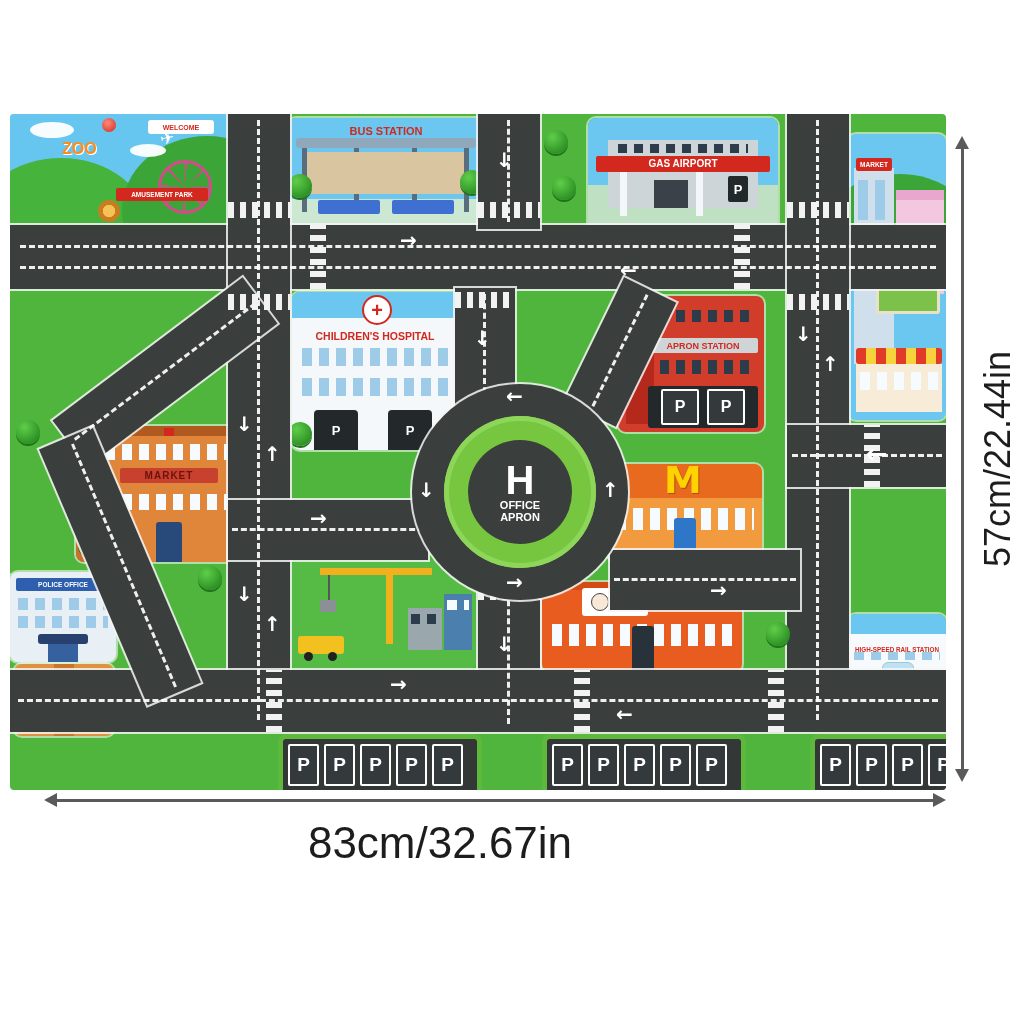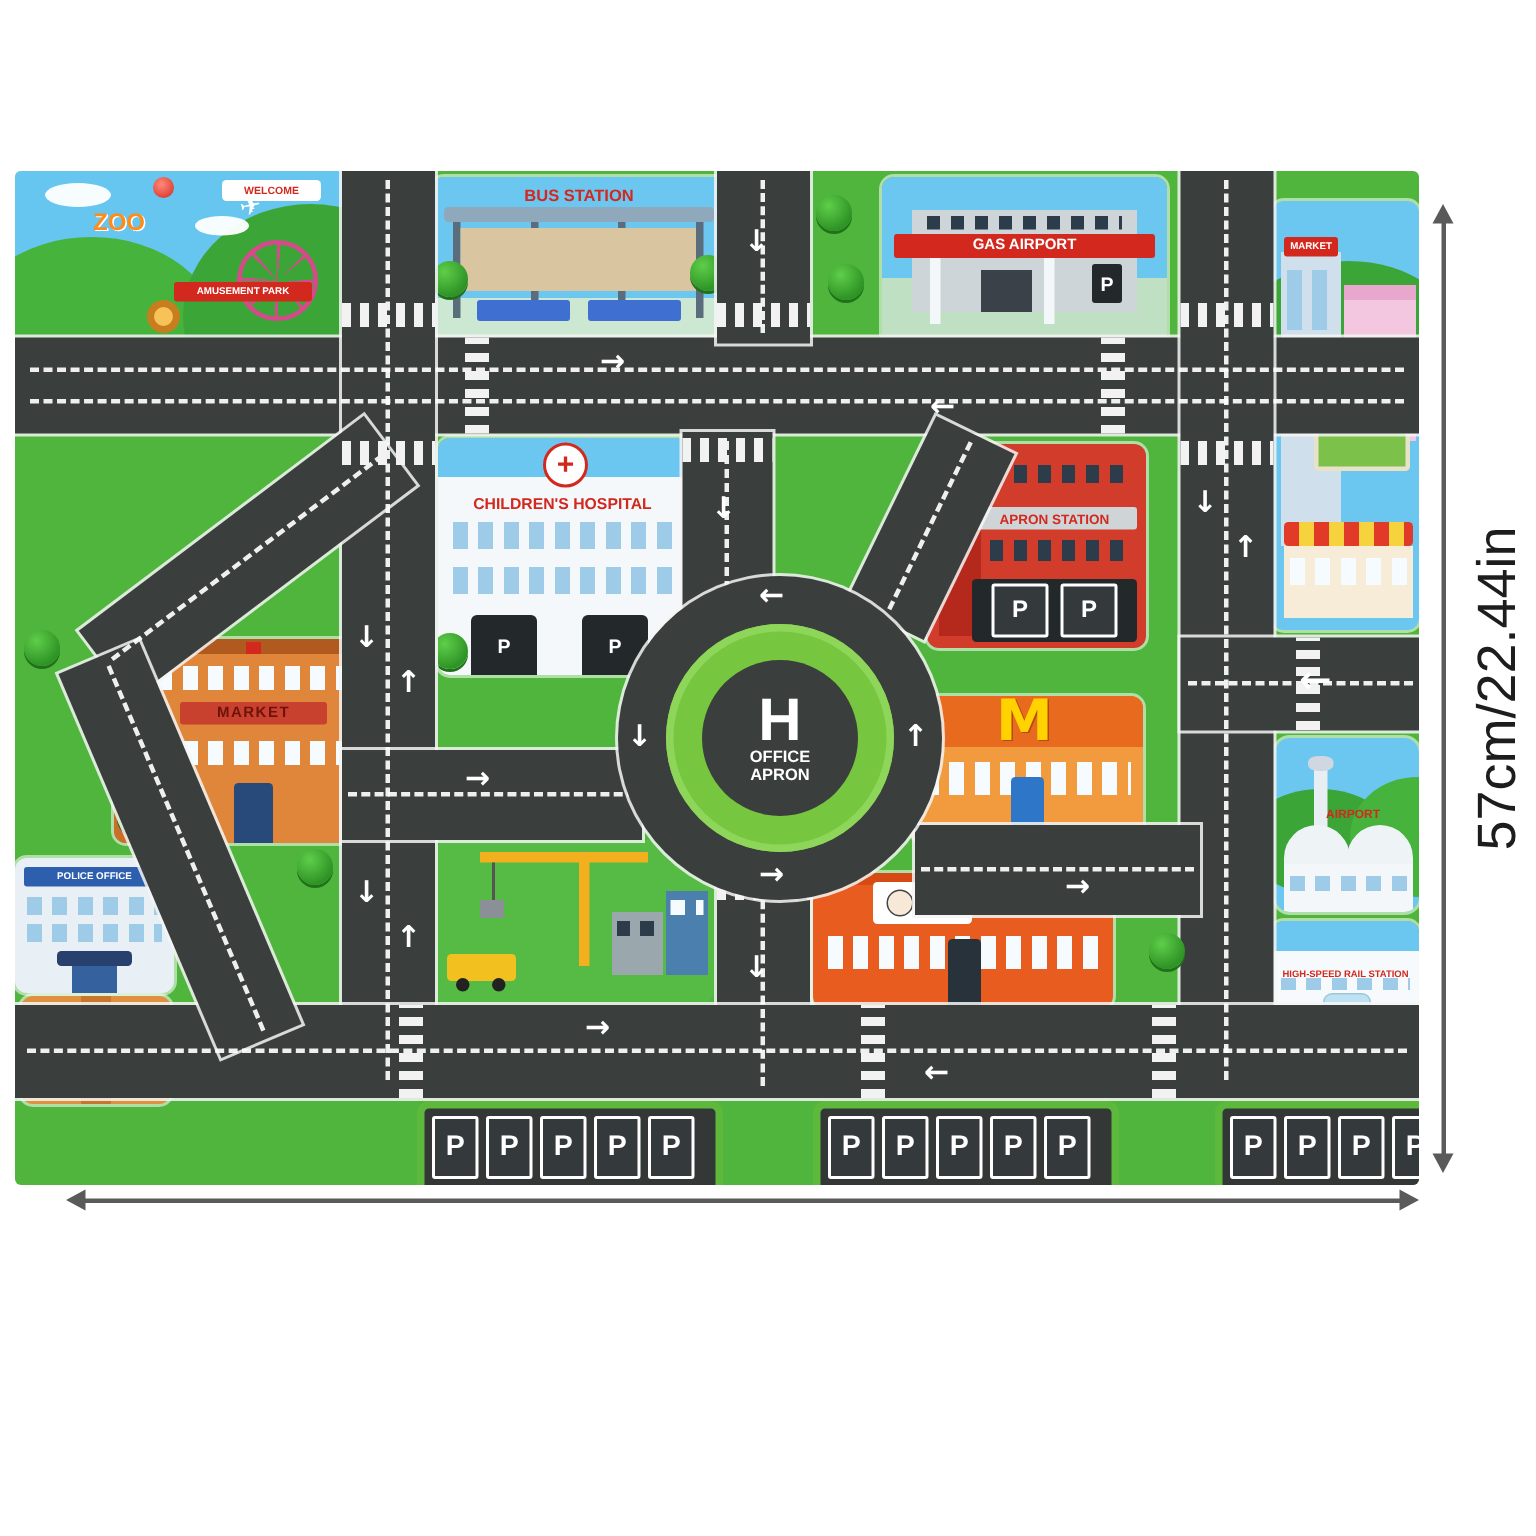--- a/index.html
+++ b/index.html
@@ -199,31 +199,20 @@
       <div class="abs" style="left:38px;top:72px;width:30px;height:18px;background:#35629e;"></div>
     </div>
 
     <div class="panel" style="left:4px;top:550px;width:100px;height:72px;background:#e0913f;">
       <div class="abs" style="left:40px;top:0;width:20px;height:72px;background:#c9762a;"></div>
       <div class="winrow-white" style="left:4px;top:8px;width:92px;height:10px;"></div>
       <div class="winrow-white" style="left:4px;top:26px;width:92px;height:10px;"></div>
       <div class="winrow-white" style="left:4px;top:44px;width:92px;height:10px;"></div>
     </div>
 
-    <div class="panel" style="left:840px;top:378px;width:96px;height:116px;background:#6cc7f0;border-radius:10px;">
-      <div class="hill" style="left:-20px;top:34px;width:100px;height:70px;background:#3ba637;"></div>
-      <div class="hill" style="left:50px;top:26px;width:90px;height:80px;background:#46b33c;"></div>
-      <div class="abs" style="left:26px;top:18px;width:9px;height:44px;background:#e8eef2;"></div>
-      <div class="abs" style="left:22px;top:12px;width:17px;height:10px;background:#cfd8e0;border-radius:40%;"></div>
-      <span class="abs" style="left:34px;top:46px;color:#d3281e;font-size:8px;font-weight:900;">AIRPORT</span>
-      <div class="abs" style="left:6px;top:58px;width:44px;height:26px;background:#eef3f6;border-radius:22px 22px 0 0;"></div>
-      <div class="abs" style="left:48px;top:58px;width:44px;height:26px;background:#eef3f6;border-radius:22px 22px 0 0;"></div>
-      <div class="abs" style="left:6px;top:84px;width:86px;height:32px;background:#f4f7f9;"></div>
-      <div class="winrow" style="left:10px;top:92px;width:78px;height:10px;"></div>
-    </div>
 
     <div class="panel" style="left:838px;top:500px;width:98px;height:84px;background:linear-gradient(#6cc7f0 0 20px,#f6fafc 20px);">
       <div class="abs" style="left:1px;top:24px;width:96px;text-align:center;">
         <span style="color:#d3281e;font-size:6.3px;font-weight:900;">HIGH-SPEED RAIL STATION</span>
       </div>
       <div class="winrow" style="left:6px;top:38px;width:86px;height:8px;"></div>
       <div class="abs" style="left:34px;top:48px;width:30px;height:36px;background:#bfe2f2;border-radius:6px 6px 0 0;border:1px solid #9fc6da;"></div>
       <div class="abs" style="left:0;top:64px;width:16px;height:20px;background:#3f9e35;border-radius:6px 6px 0 0;"></div>
       <div class="abs" style="left:82px;top:64px;width:16px;height:20px;background:#3f9e35;border-radius:6px 6px 0 0;"></div>
     </div>
@@ -359,14 +348,17 @@
   <div class="dimline" style="left:961px;top:148px;width:3px;height:622px;"></div>
   <div class="tri" style="left:955px;top:136px;border-left:7px solid rgba(0,0,0,0);border-right:7px solid rgba(0,0,0,0);border-bottom:13px solid #5a5a5a;"></div>
   <div class="tri" style="left:955px;top:769px;border-left:7px solid rgba(0,0,0,0);border-right:7px solid rgba(0,0,0,0);border-top:13px solid #5a5a5a;"></div>
   <div class="dimtxt" style="left:828px;top:438px;width:340px;font-size:36px;transform:rotate(-90deg);white-space:nowrap;">
     <span>57cm/22.44in</span>
   </div>
 
   <div class="dimline" style="left:56px;top:799px;width:878px;height:3px;"></div>
   <div class="tri" style="left:44px;top:793px;border-top:7px solid rgba(0,0,0,0);border-bottom:7px solid rgba(0,0,0,0);border-right:13px solid #5a5a5a;"></div>
   <div class="tri" style="left:933px;top:793px;border-top:7px solid rgba(0,0,0,0);border-bottom:7px solid rgba(0,0,0,0);border-left:13px solid #5a5a5a;"></div>
+  <div class="dimtxt" style="left:180px;top:818px;width:520px;font-size:44px;">
+    <span>83cm/32.67in</span>
+  </div>
 
 </div>
 
 </body></html>

